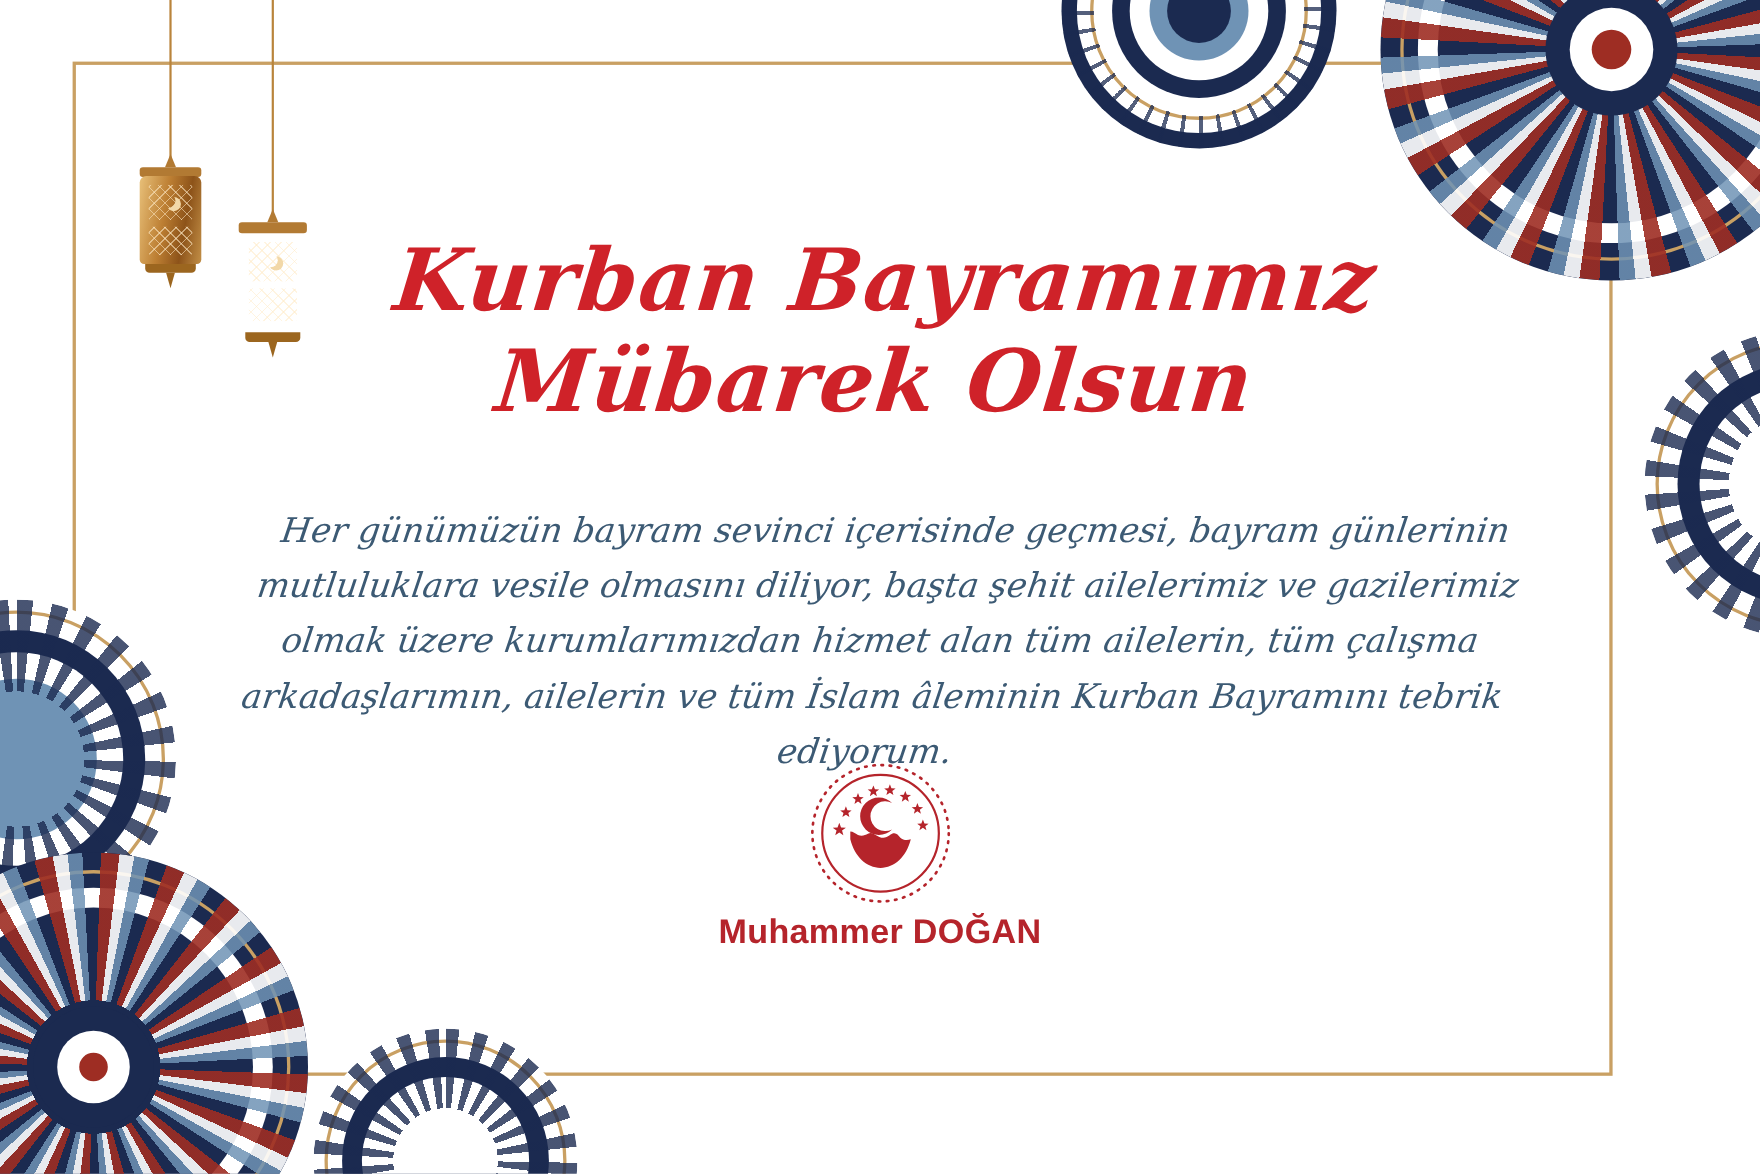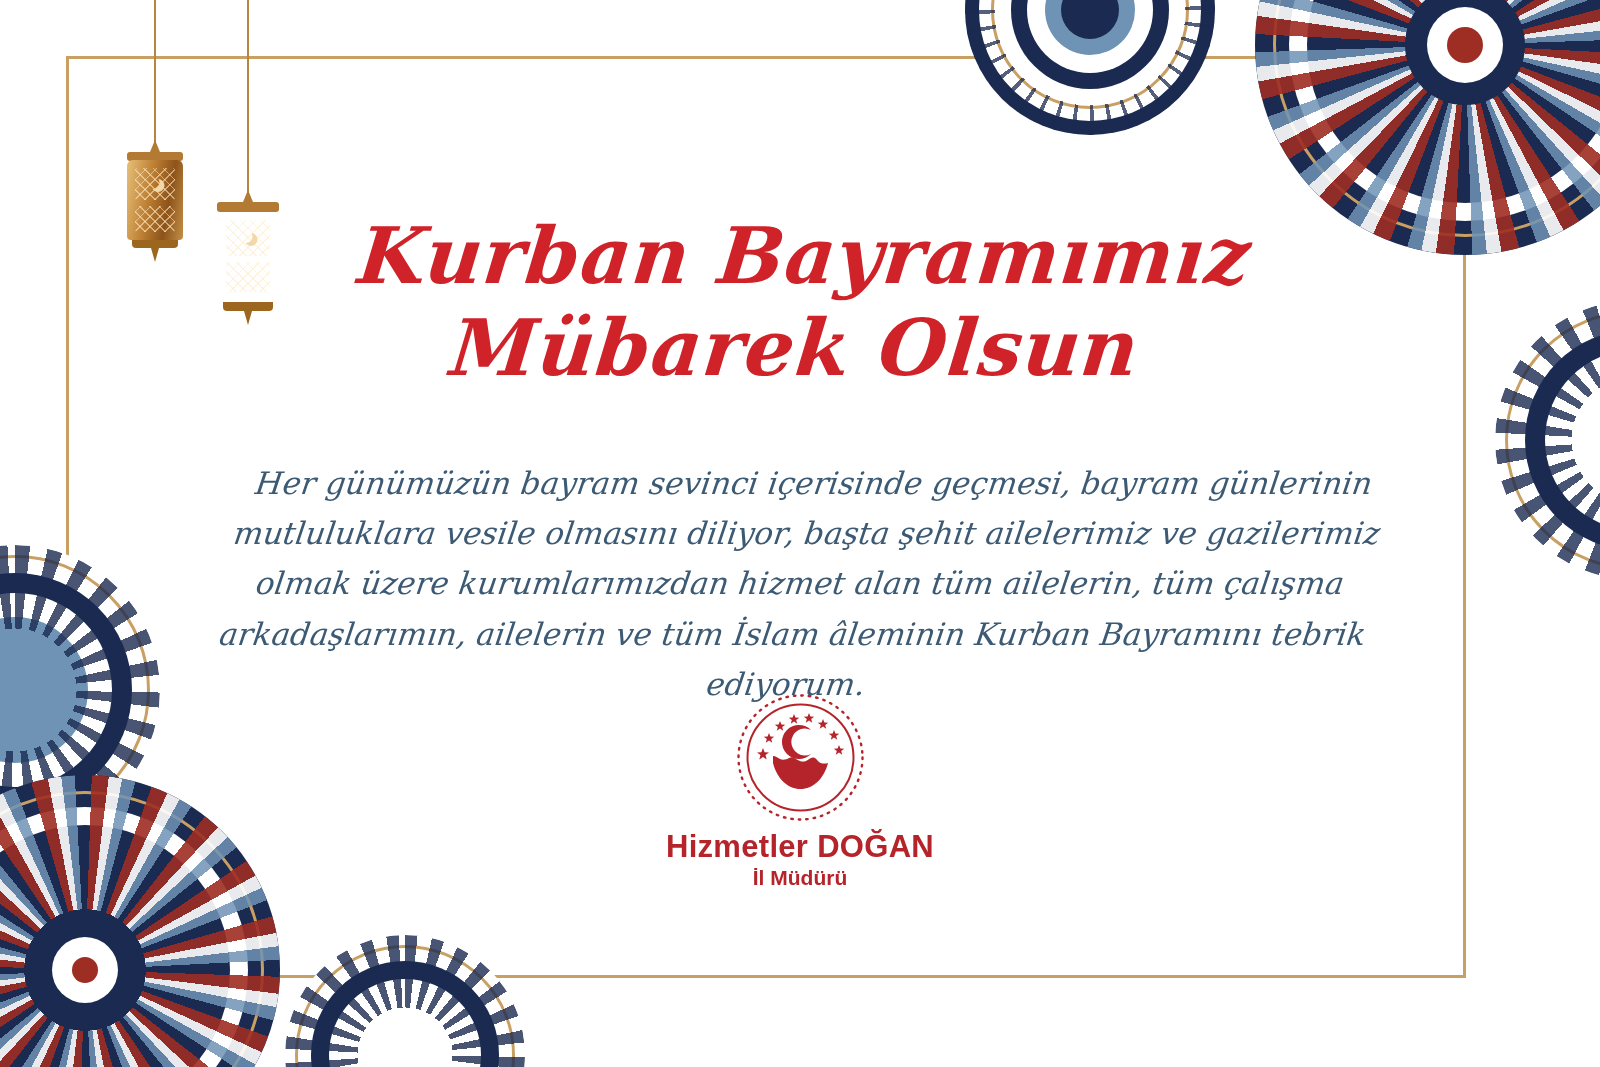--- a/index.html
+++ b/index.html
@@ -301,17 +301,16 @@
           <polygon points="61,24 62.4,27.6 66.2,27.8 63.2,30.1 64.2,33.8 61,31.6 57.8,33.8 58.8,30.1 55.8,27.8 59.6,27.6"></polygon>
           <polygon points="76,23 77.4,26.6 81.2,26.8 78.2,29.1 79.2,32.8 76,30.6 72.8,32.8 73.8,29.1 70.8,26.8 74.6,26.6"></polygon>
           <polygon points="90,29 91.4,32.6 95.2,32.8 92.2,35.1 93.2,38.8 90,36.6 86.8,38.8 87.8,35.1 84.8,32.8 88.6,32.6"></polygon>
           <polygon points="101,40 102.4,43.6 106.2,43.8 103.2,46.1 104.2,49.8 101,47.6 97.8,49.8 98.8,46.1 95.8,43.8 99.6,43.6"></polygon>
           <polygon points="106,55 107.4,58.6 111.2,58.8 108.2,61.1 109.2,64.8 106,62.6 102.8,64.8 103.8,61.1 100.8,58.8 104.6,58.6"></polygon>
         </g>
 
         <path d="M40 73 c4 16 15 26 27.5 26 S91 89 95 73 c-3 1 -7 1 -9.5 -1.5 -2 -2 -3 -4 -5.5 -4 -3 0 -4.5 2.5 -7 3.5 -3.5 1.5 -7 0 -10 -2 -2.5 -1.5 -4.5 -2.5 -7 -1 -2.5 1.5 -6 2.5 -9 1 -2.5 -1.2 -4.5 -3 -7 -3z" fill="#b5242b"></path>
       </svg>
     </div>
-    <div class="sig-name">Hizmetler DOĞAN</div>
-    <div class="sig-title">İl Müdürü</div>
+    <div class="sig-name">Muhammer DOĞAN</div>
   </div>
 
 </div>
 
 </body></html>

